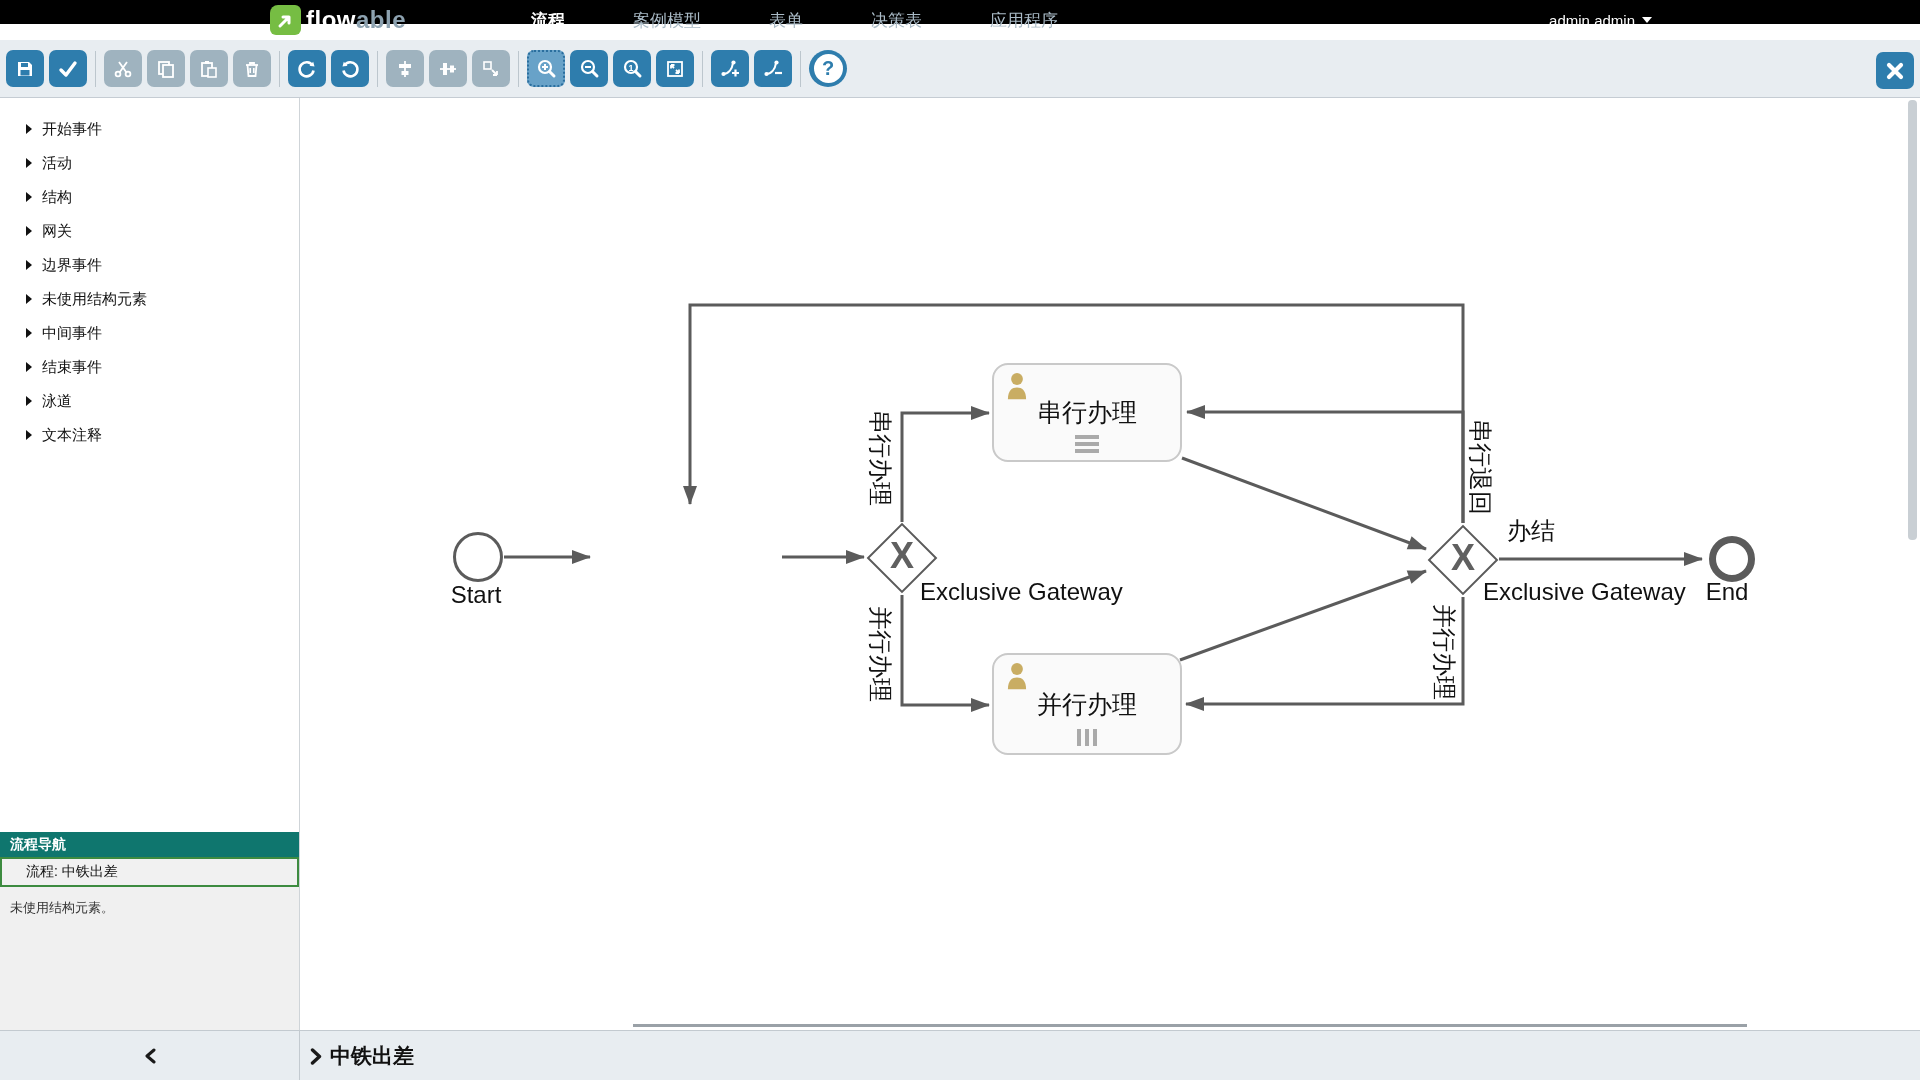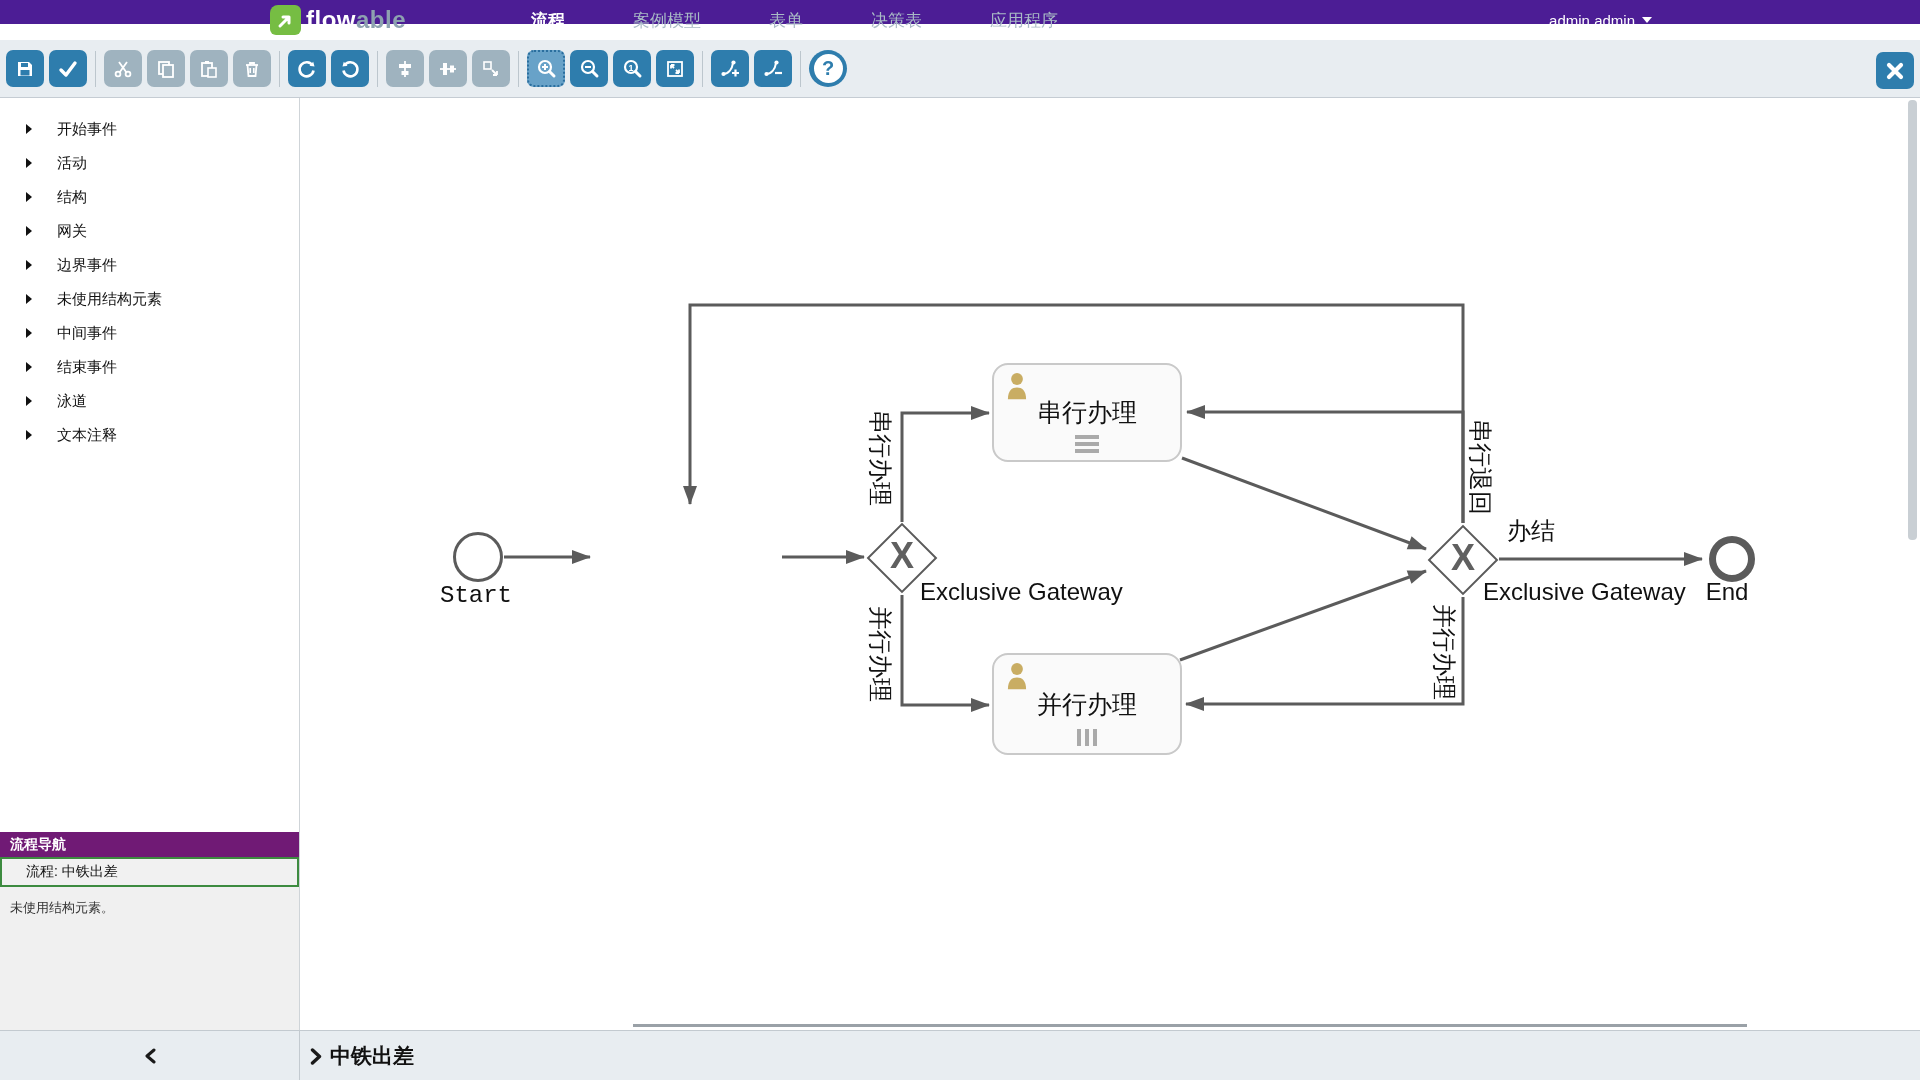--- a/index.html
+++ b/index.html
@@ -1,21 +1,21 @@
 <!DOCTYPE html>
 <html><head>
 <meta charset="utf-8">
 <style>
   * { margin:0; padding:0; box-sizing:border-box; }
   html,body { width:1920px; height:1080px; overflow:hidden;
     font-family:"Liberation Sans","DejaVu Sans",sans-serif; background:#fff; }
 
   
   .navbar { position:absolute; left:0; top:0; width:1920px; height:24px;
-    background:#4c1d95; display:flex; align-items:center; }
+    background:#000000; display:flex; align-items:center; }
   .brand { position:absolute; left:270px; top:5px; display:flex; align-items:center; }
   .brand-mark { width:31px; height:30px; background:#76bd43; border-radius:8px 6px 6px 6px;
     display:flex; align-items:center; justify-content:center; }
   .brand-text { font-size:24px; font-weight:bold; letter-spacing:.5px; margin-left:5px; }
   .brand-flow { color:#ffffff; }
   .brand-able { color:#8da2b0; }
   .nav-menu { position:absolute; left:520px; top:0; height:40px; display:flex; gap:46px; }
   .nav-item { height:40px; display:flex; align-items:center; padding:0 11px;
     font-size:17px; color:#a9bac6; cursor:pointer; }
   .nav-item.active { color:#ffffff; font-weight:bold; }
@@ -37,27 +37,27 @@
     color:#fff; display:flex; align-items:center; justify-content:center; cursor:pointer;
     font-size:19px; padding:0; }
   .tbtn.disabled { background:#9fb3bf; cursor:default; }
   .tbtn.focused { background:#68a2c8; outline:2px dotted #2a6e9e; outline-offset:-2px; }
   .tbtn svg { display:block; }
   .close-btn { position:absolute; right:6px; top:12px; }
 
   
   .palette { position:absolute; left:0; top:98px; width:300px; height:734px;
     background:#ffffff; border-right:1px solid #cfd4d8; padding-top:14px; }
-  .pal-item { height:34px; display:flex; align-items:center; gap:23px;
+  .pal-item { height:34px; display:flex; align-items:center; gap:8px;
     padding-left:24px; font-size:15px; color:#111; cursor:pointer; }
 
   
   .navigator { position:absolute; left:0; top:832px; width:300px; height:198px;
     background:#f0f0f0; border-right:1px solid #cfd4d8; }
-  .nav-head { height:25px; background:#701a75; color:#fff; font-size:14px;
+  .nav-head { height:25px; background:#0f766e; color:#fff; font-size:14px;
     font-weight:bold; display:flex; align-items:center; padding-left:10px; }
   .nav-current { height:30px; background:#f1f1f1; border:2px solid #3d8b40;
     display:flex; align-items:center; padding-left:24px; font-size:14px;
     color:#111; cursor:pointer; }
   .nav-note { padding:12px 10px; font-size:13px; color:#333; }
 
   
   .footer { position:absolute; left:0; top:1030px; width:1920px; height:50px;
     background:#e8edf1; border-top:1px solid #c3cad0; }
   .footer-left { position:absolute; left:0; top:0; width:300px; height:50px;
@@ -357,21 +357,21 @@
       <path d="M882 360 L1126 451" marker-end="url(#arr)"></path>
       <path d="M880 562 L1126 473" marker-end="url(#arr)"></path>
       <path d="M1163 425 L1163 314 L887 314" marker-end="url(#arr)"></path>
       <path d="M1163 499 L1163 606 L886 606" marker-end="url(#arr)"></path>
       <path d="M1199 461 L1402 461" marker-end="url(#arr)"></path>
       <path d="M1163 425 L1163 207 L390 207 L390 406" marker-end="url(#arr)"></path>
     </g>
   </svg>
 
   <div class="node event-circle start-circle" style="left:153px; top:434px;"></div>
-  <div class="dlabel centered" style="left:176px; top:497px;font-family:Liberation Mono, monospace;">Start</div>
+  <div class="dlabel centered" style="left:176px; top:497px;">Start</div>
 
 
   <div class="node gateway" style="left:577px; top:435px; transform:rotate(45deg);"></div>
   <div class="gw-x" style="left:602px; top:460px;">X</div>
   <div class="dlabel" style="left:620px; top:480px;">Exclusive Gateway</div>
 
   <div class="node task" style="left:692px; top:265px; height:99px;">
     <span class="user-badge">
       <svg width="28" height="30" viewBox="0 0 20 21">
           <circle cx="10" cy="5.5" r="4.2" fill="#c9ad63"></circle>

